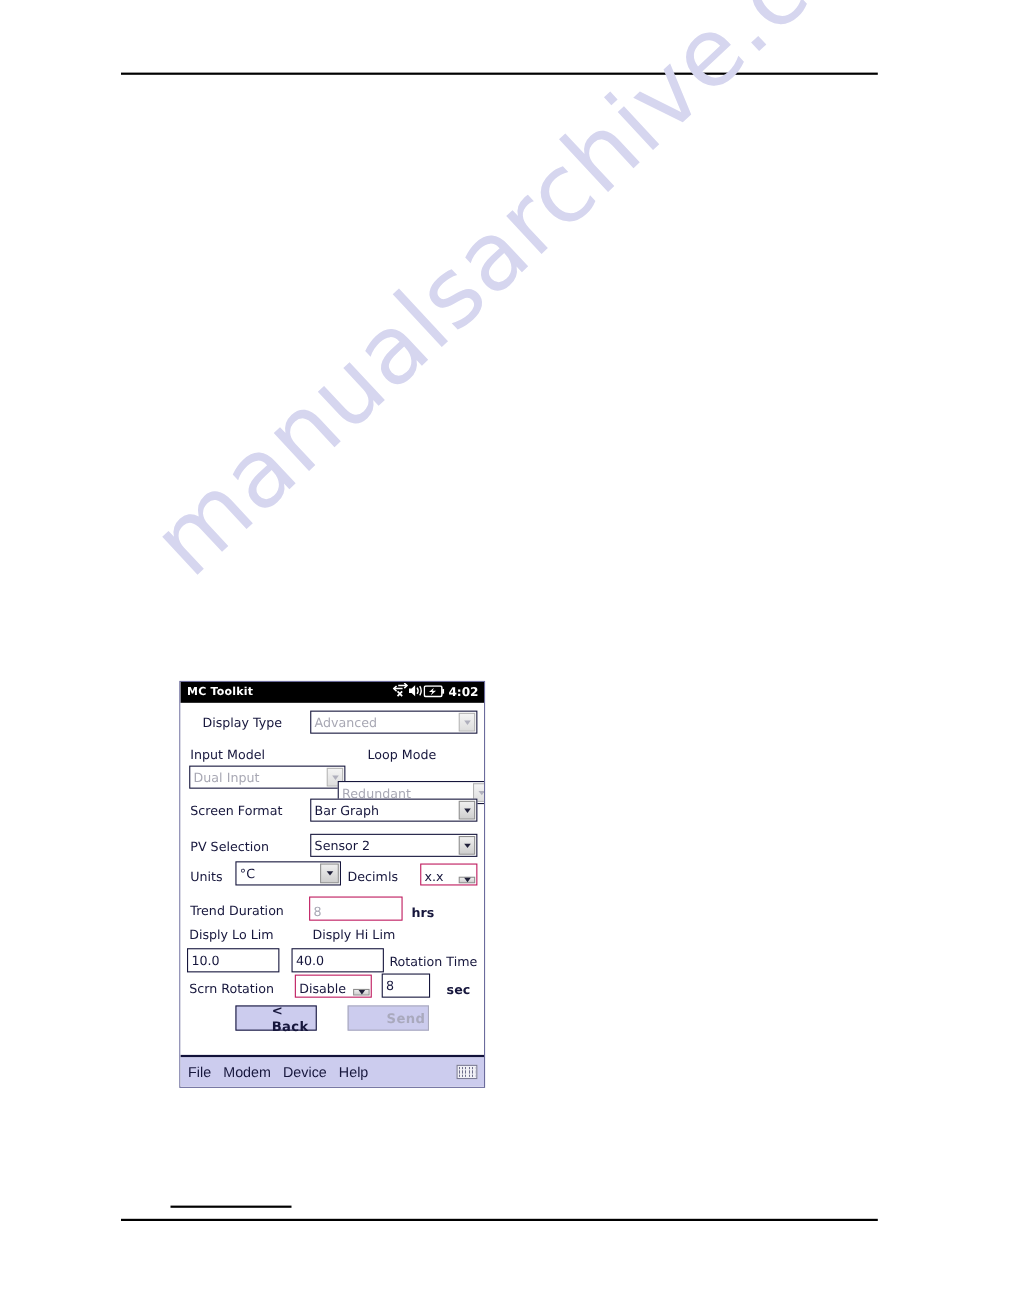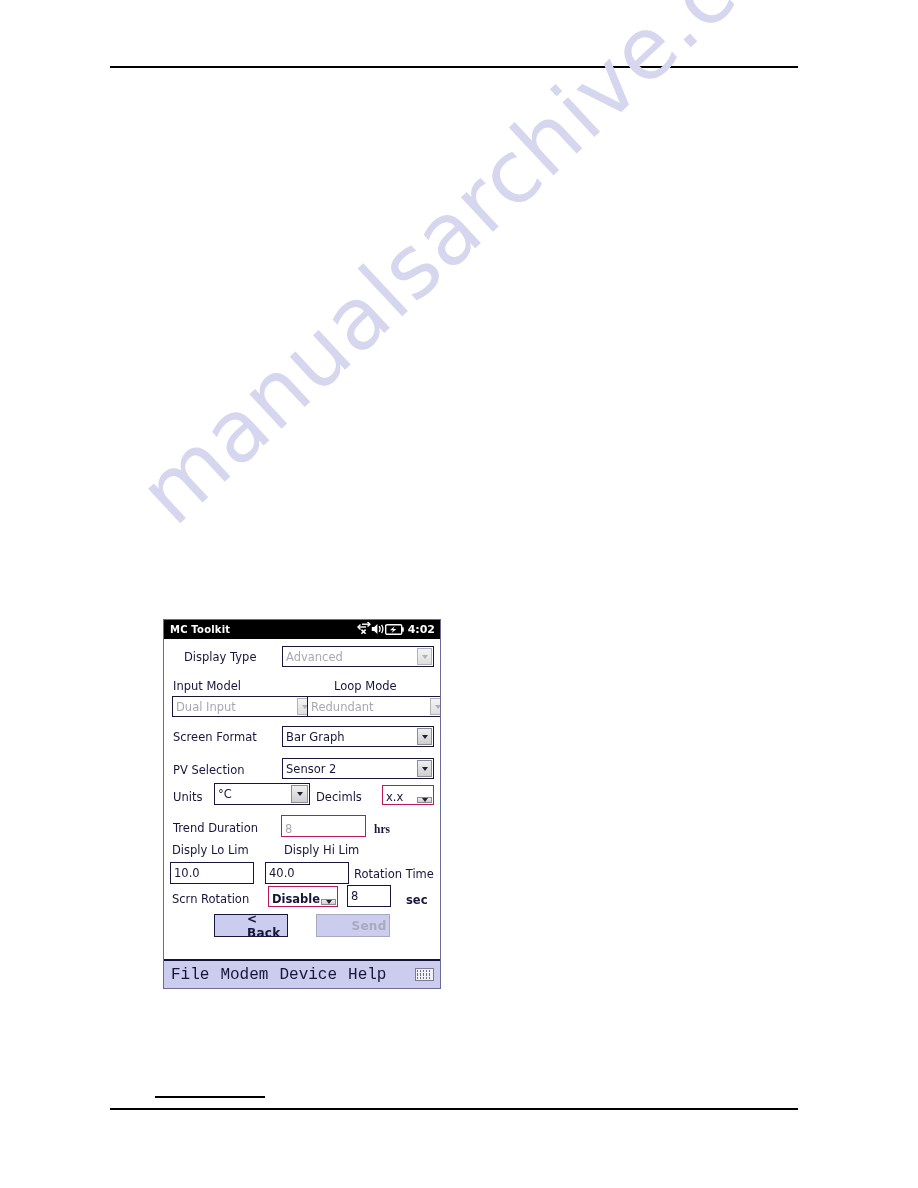--- a/index.html
+++ b/index.html
@@ -172,22 +172,22 @@
   
   #menubar {
     height: 27px;
     background: #ccccee;
     display: flex;
     align-items: center;
     padding: 0 6px 0 7px;
     box-sizing: border-box;
   }
   #menubar .mi {
-    font-family: Liberation Mono, monospace;
-    font-size: 16px;
+    font-family: Liberation Sans, sans-serif;
+    font-size: 13px;
     color: #16163c;
     margin-right: 11px;
     white-space: nowrap;
   }
   #menubar .spacer { flex: 1; }
   .sip-icon {
     width: 19px;
     height: 13px;
     background: #f0f0f5;
     border: 1px solid #7a7a95;
@@ -260,21 +260,21 @@
 
     <span class="lbl" style="left:9px; top:40px;">Input Model</span>
     <span class="lbl" style="left:146px; top:40px;margin-left:24px;">Loop Mode</span>
 
     <div class="field disabled" style="left:8px; top:57px; width:142px; height:21px;">
       <span class="val">Dual Input</span>
       <span class="ddbtn">
           <i class="tri"></i>
         </span>
     </div>
-    <div class="field disabled" style="left:143px; top:57px; width:140px; height:21px;">
+    <div class="field disabled" style="left:143px; top:71px; width:140px; height:21px;">
       <span class="val">Redundant</span>
       <span class="ddbtn">
           <i class="tri"></i>
         </span>
     </div>
 
     <span class="lbl" style="left:9px; top:91px;">Screen Format</span>
     <div class="field" style="left:118px; top:87px; width:152px; height:21px;">
       <span class="val">Bar Graph</span>
       <span class="ddbtn">
@@ -302,36 +302,36 @@
       <span class="val">x.x</span>
       <span class="ddbtn">
           <i class="tri"></i>
         </span>
     </div>
 
     <span class="lbl" style="left:9px; top:182px;">Trend Duration</span>
     <div class="field disabled greyborder" style="left:117px; top:176px; width:85px; height:22px;">
       <span class="val">8</span>
     </div>
-    <span class="lbl" style="left:210px; top:184px; font-weight:bold;font-family:Liberation Serif, serif;">hrs</span>
+    <span class="lbl" style="left:210px; top:184px; font-weight:bold;">hrs</span>
 
     <span class="lbl" style="left:8px; top:204px;">Disply Lo Lim</span>
     <span class="lbl" style="left:120px; top:204px;">Disply Hi Lim</span>
 
     <div class="field" style="left:6px; top:223px; width:84px; height:22px;">
       <span class="val">10.0</span>
     </div>
     <div class="field" style="left:101px; top:223px; width:84px; height:22px;">
       <span class="val">40.0</span>
     </div>
 
     <span class="lbl" style="left:190px; top:228px;">Rotation Time</span>
 
     <span class="lbl" style="left:8px; top:253px;">Scrn Rotation</span>
-    <div class="field greyborder" style="left:104px; top:247px; width:70px; height:21px;font-weight:bold;">
+    <div class="field greyborder" style="left:104px; top:247px; width:70px; height:21px;">
       <span class="val">Disable</span>
       <span class="ddbtn">
           <i class="tri"></i>
         </span>
     </div>
     <div class="field" style="left:183px; top:246px; width:44px; height:22px;">
       <span class="val">8</span>
     </div>
     <span class="lbl" style="left:242px; top:254px; font-weight:bold;">sec</span>
 

